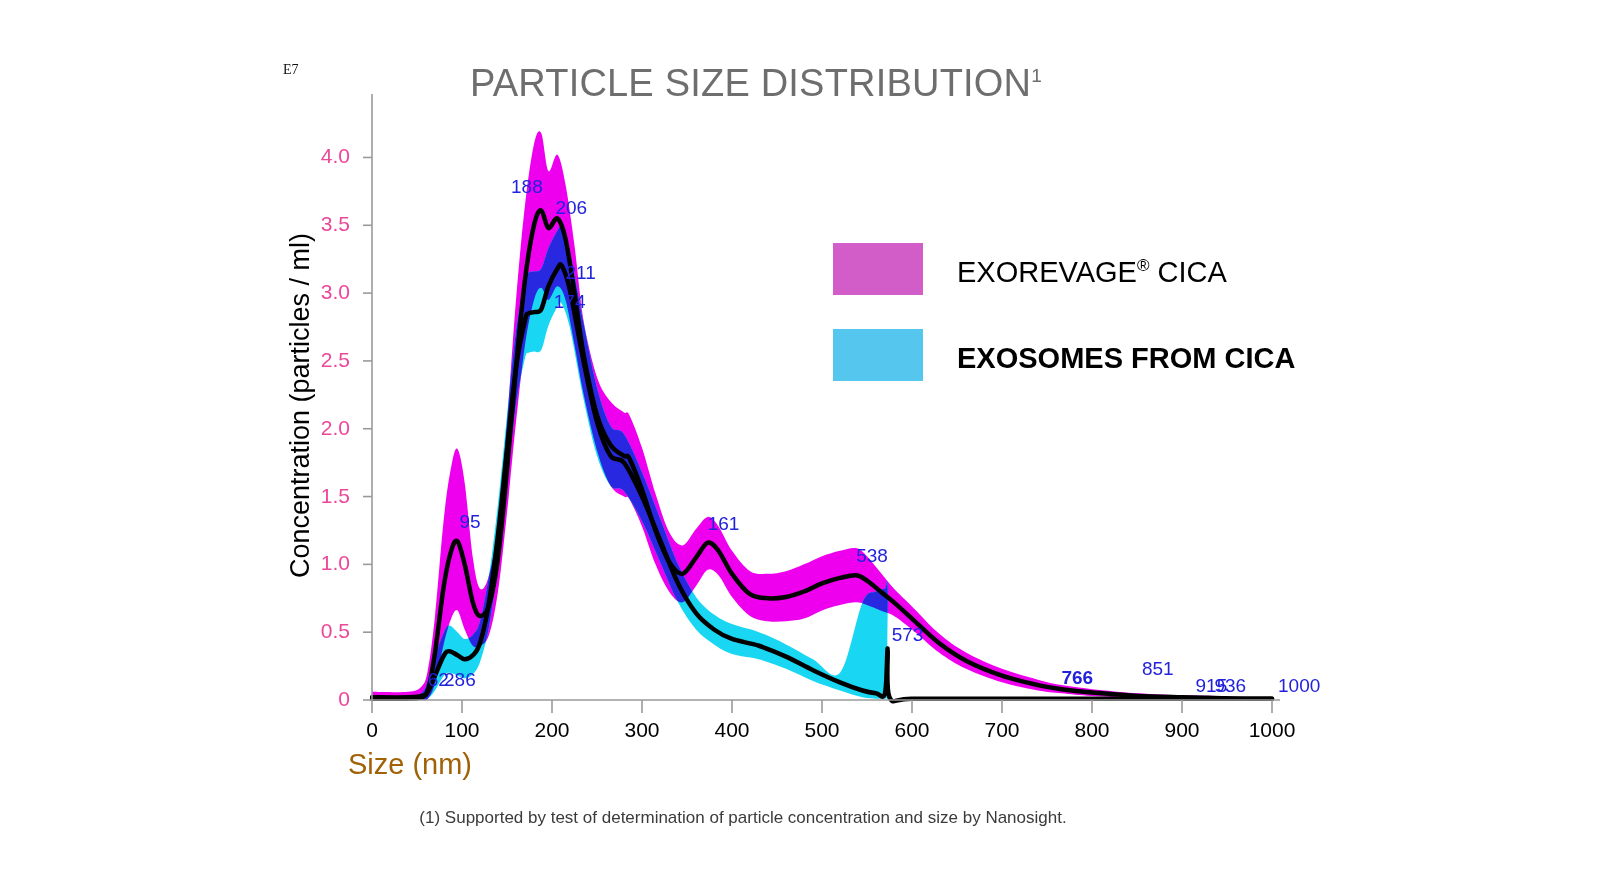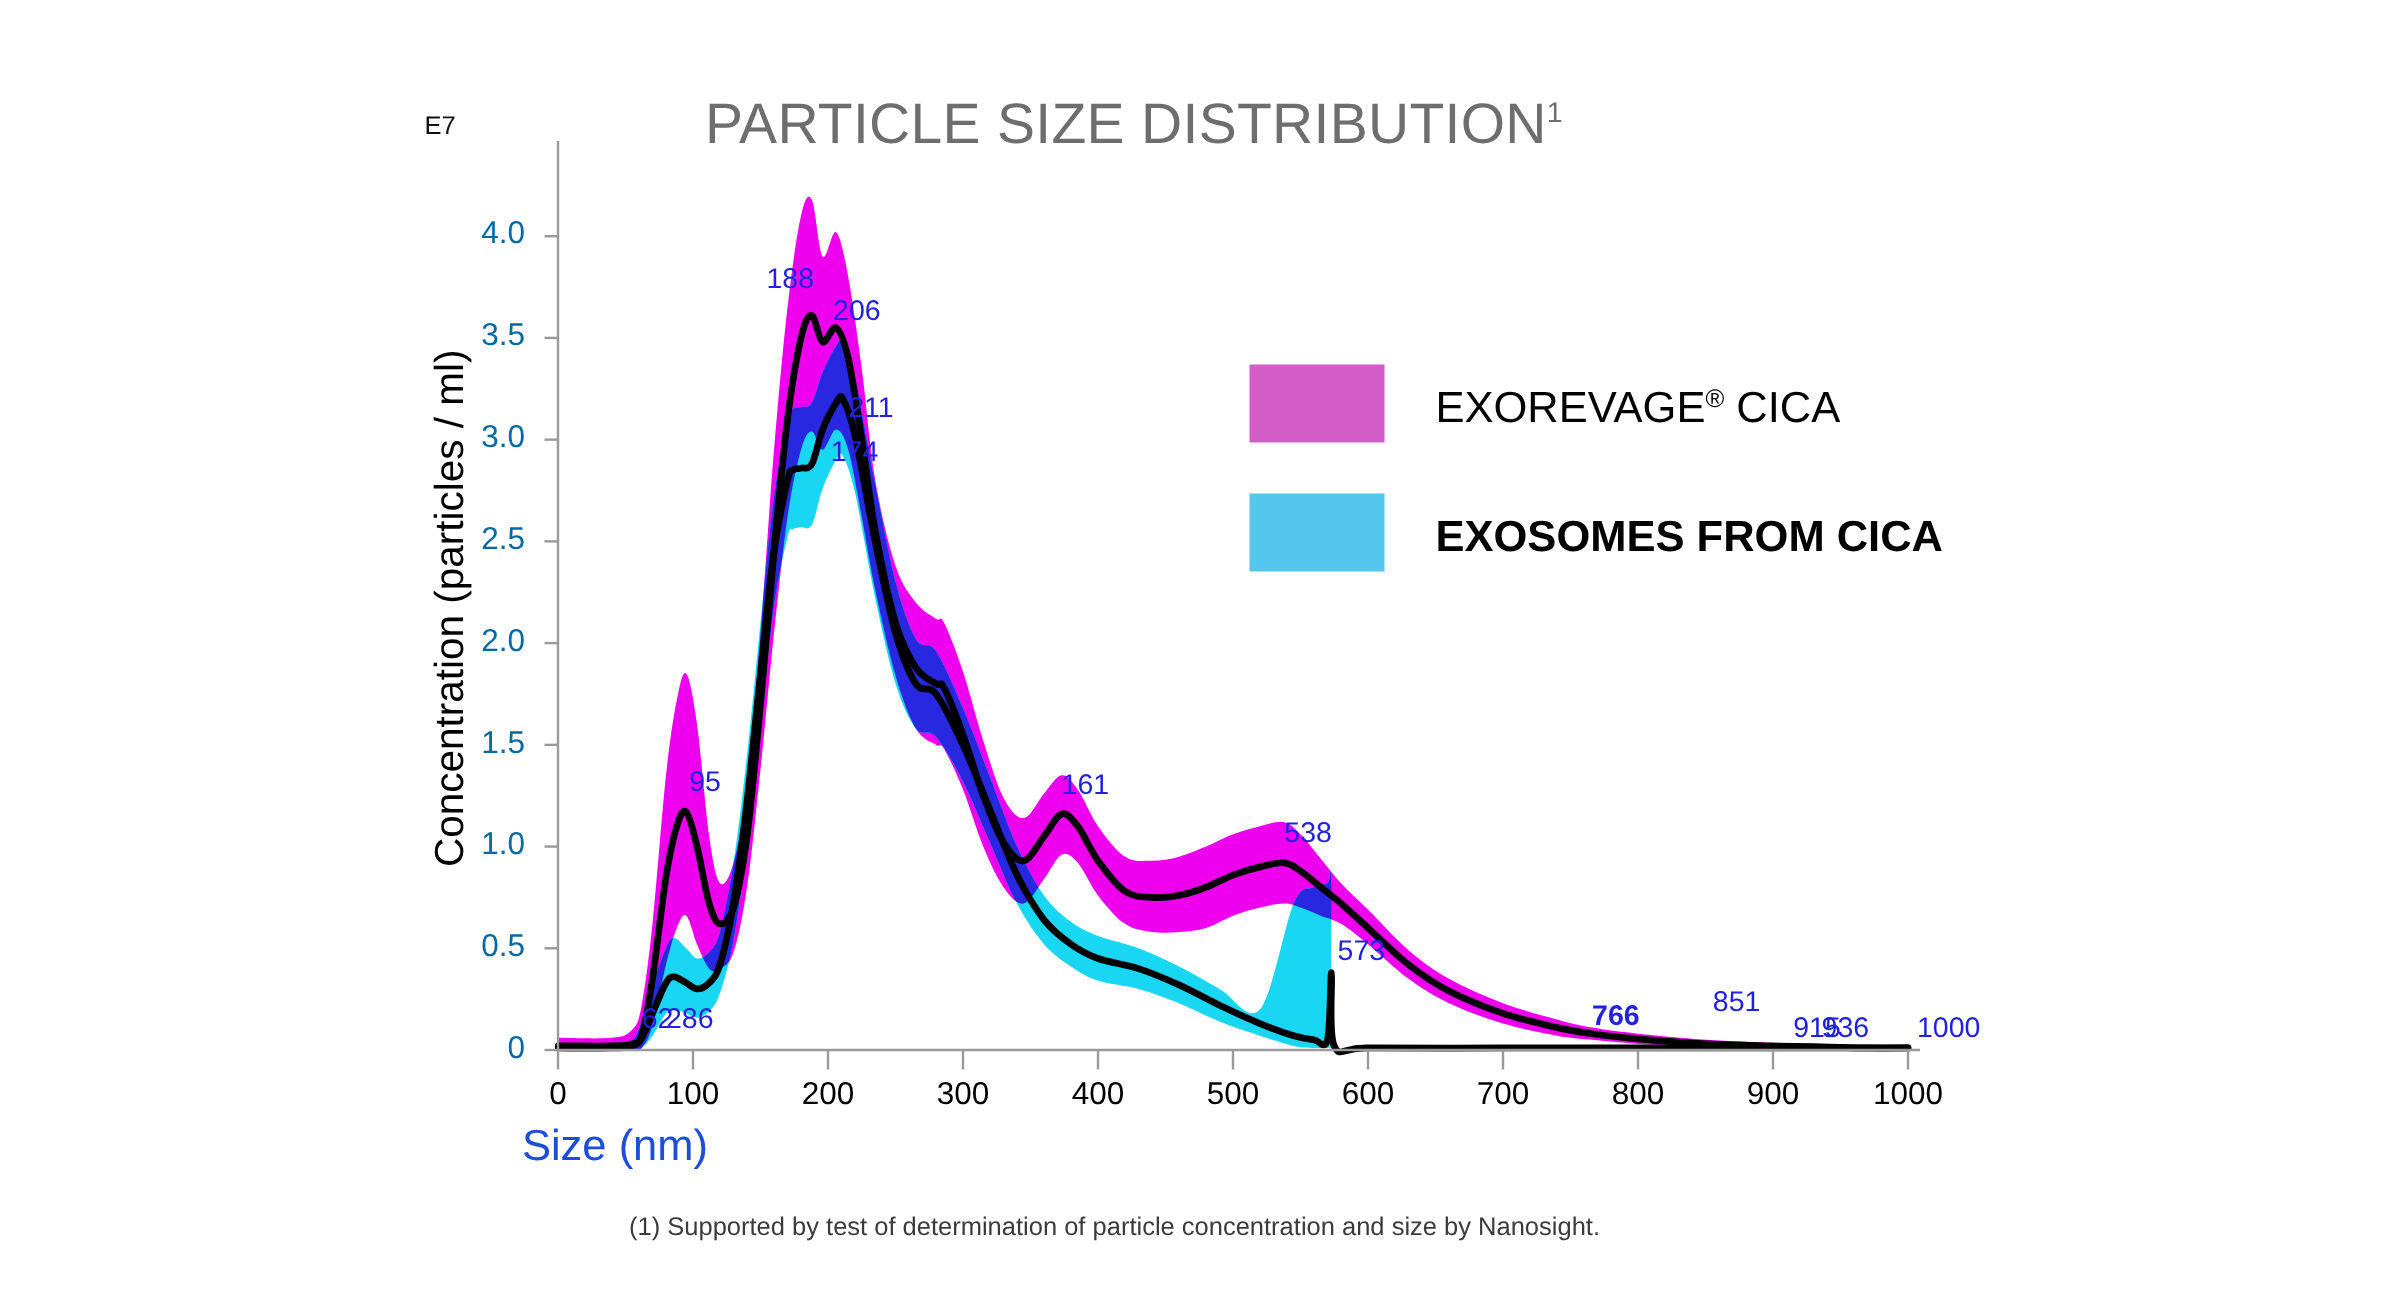--- a/index.html
+++ b/index.html
@@ -31,24 +31,23 @@
     white-space: nowrap;
   }
   .chart-title .sup {
     font-size: 19px;
     vertical-align: super;
   }
   .exp-label {
     position: absolute;
     left: 283px;
     top: 62px;
-    font-size: 17px;
+    font-size: 14px;
     color: #111;
-    font-family: Liberation Sans, sans-serif;
-    margin-top: 12px;
+    font-family: Liberation Serif, serif;
   }
   .ylabel {
     position: absolute;
     left: -10px;
     top: 390px;
     width: 620px;
     text-align: center;
     transform: rotate(-90deg);
     transform-origin: center center;
     font-size: 27px;
@@ -56,28 +55,28 @@
     font-family: "Liberation Sans", sans-serif;
     white-space: nowrap;
   }
   .xlabel {
     position: absolute;
     left: 0;
     top: 748px;
     width: 1600px;
     text-align: center;
     font-size: 29px;
-    color: #1d4ed8;
+    color: #a16207;
     font-family: "Liberation Sans", sans-serif;
   }
   .xlabel-inner { margin-left: -780px; }
   .ytick {
     position: absolute;
     font-size: 21px;
-    color: #0369a1;
+    color: #ec4899;
     text-align: right;
     width: 60px;
     font-family: "Liberation Sans", sans-serif;
   }
   .xtick {
     position: absolute;
     font-size: 21px;
     color: #000;
     text-align: center;
     width: 60px;

